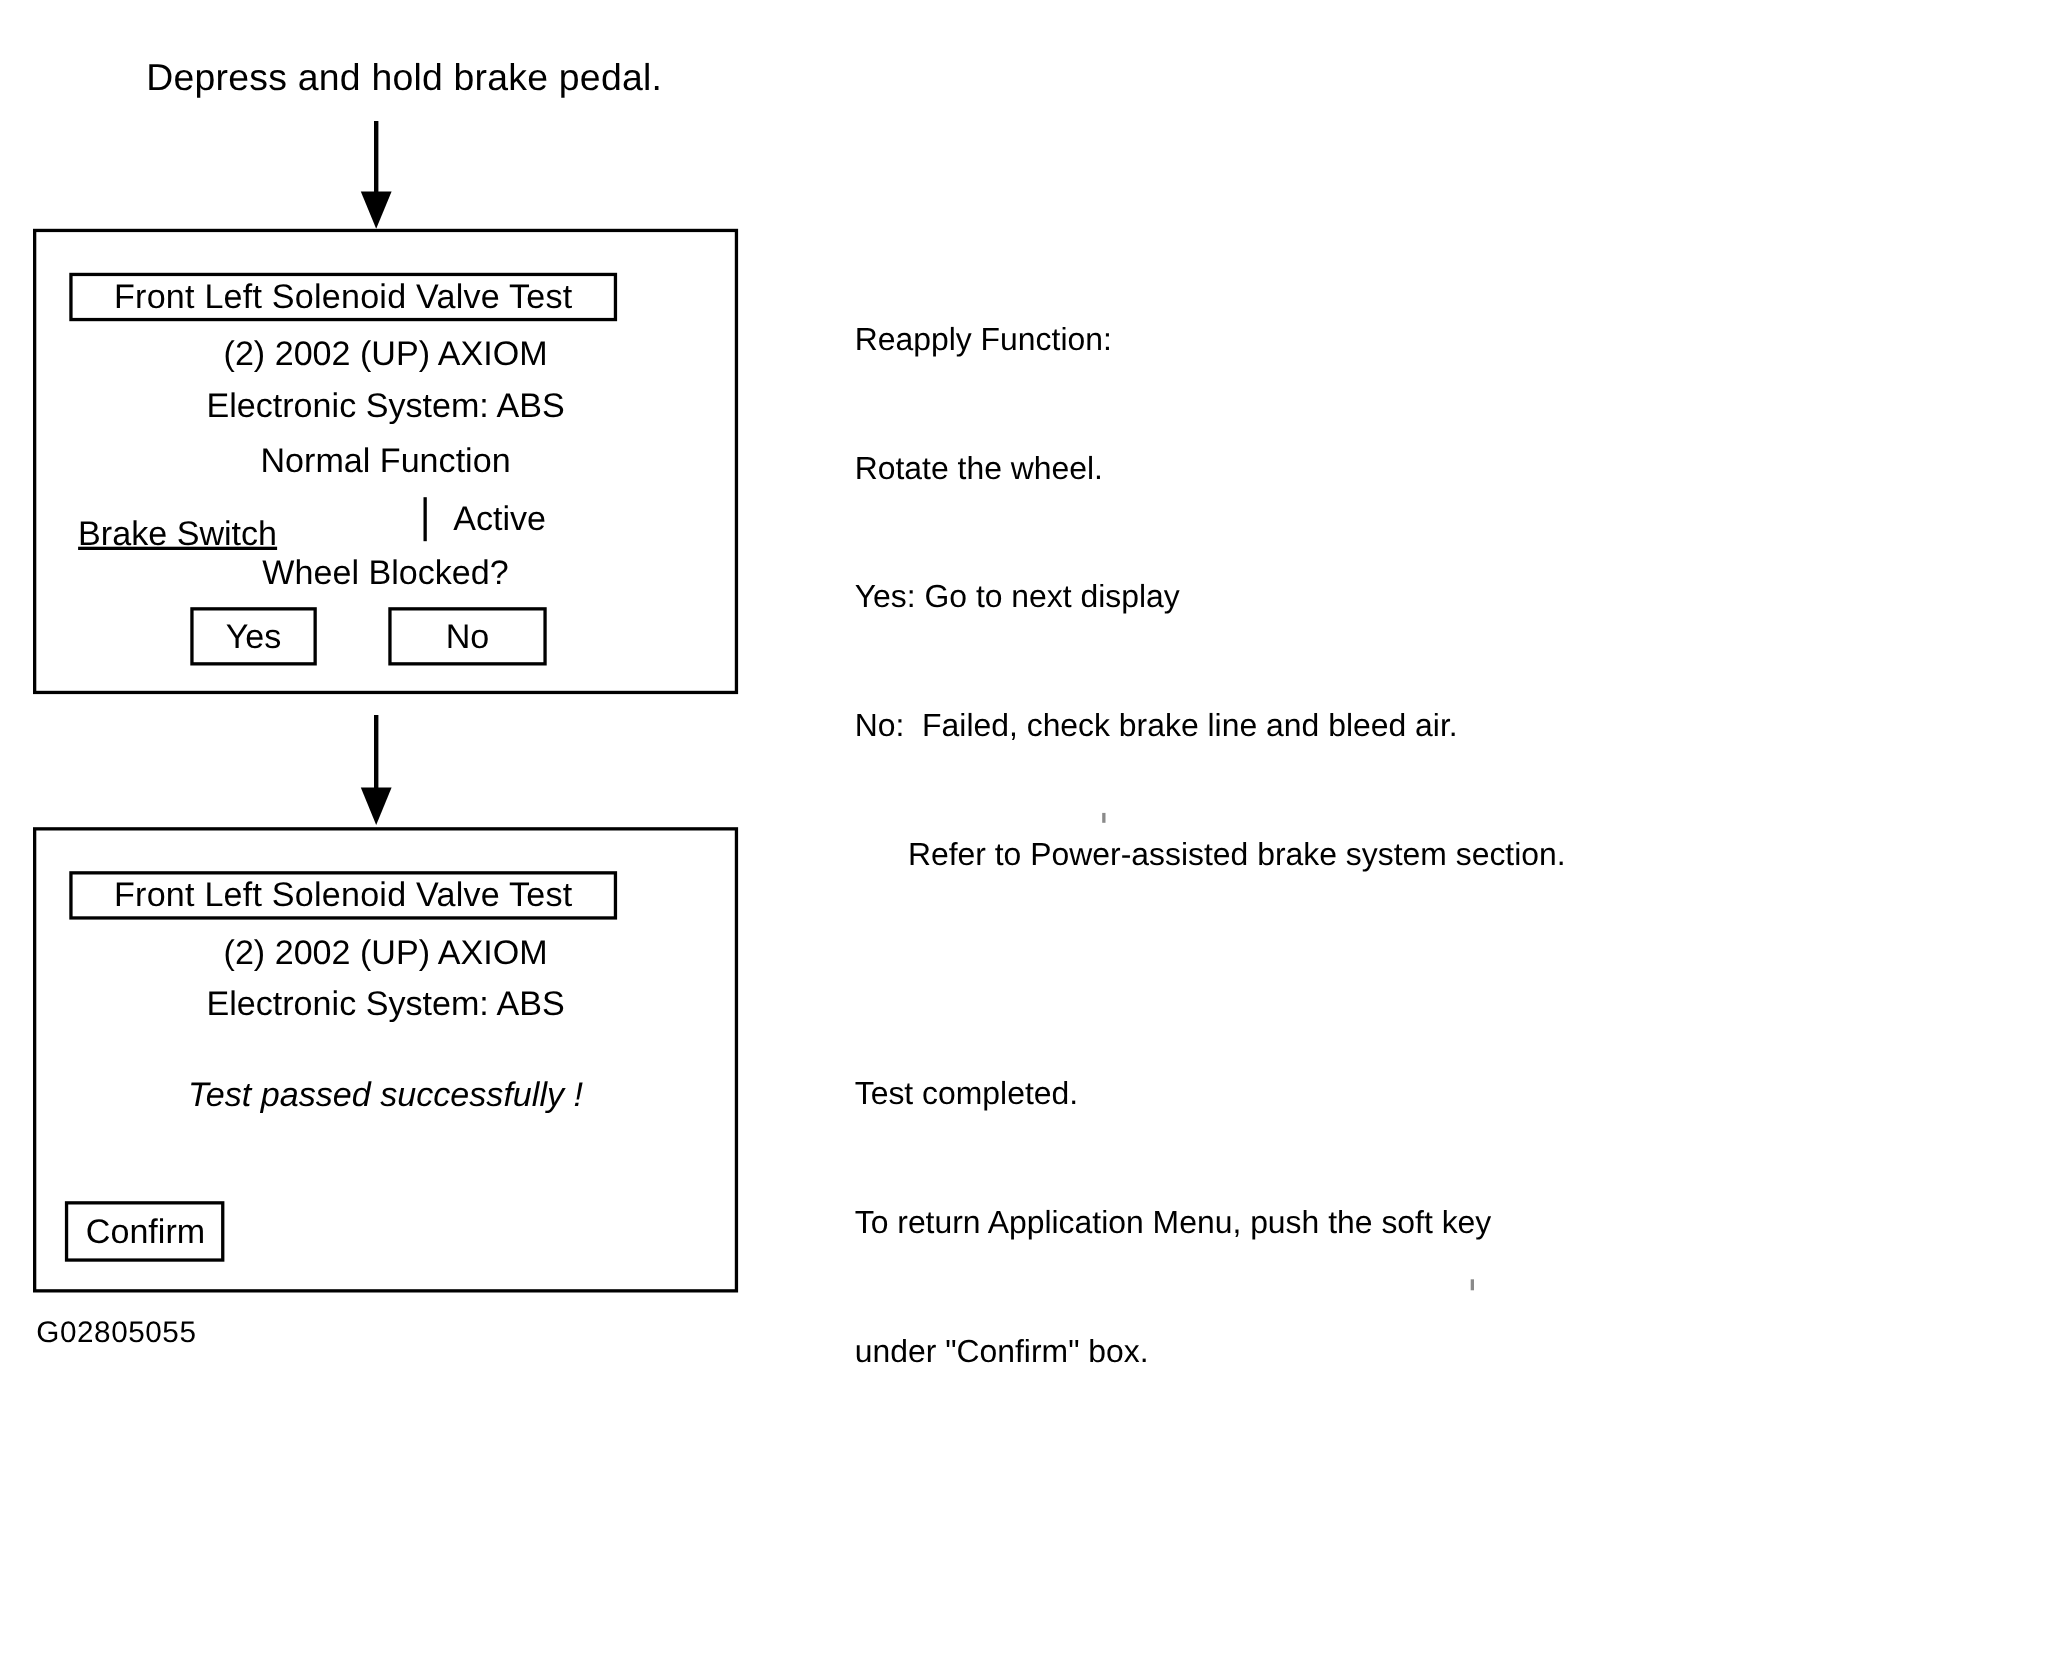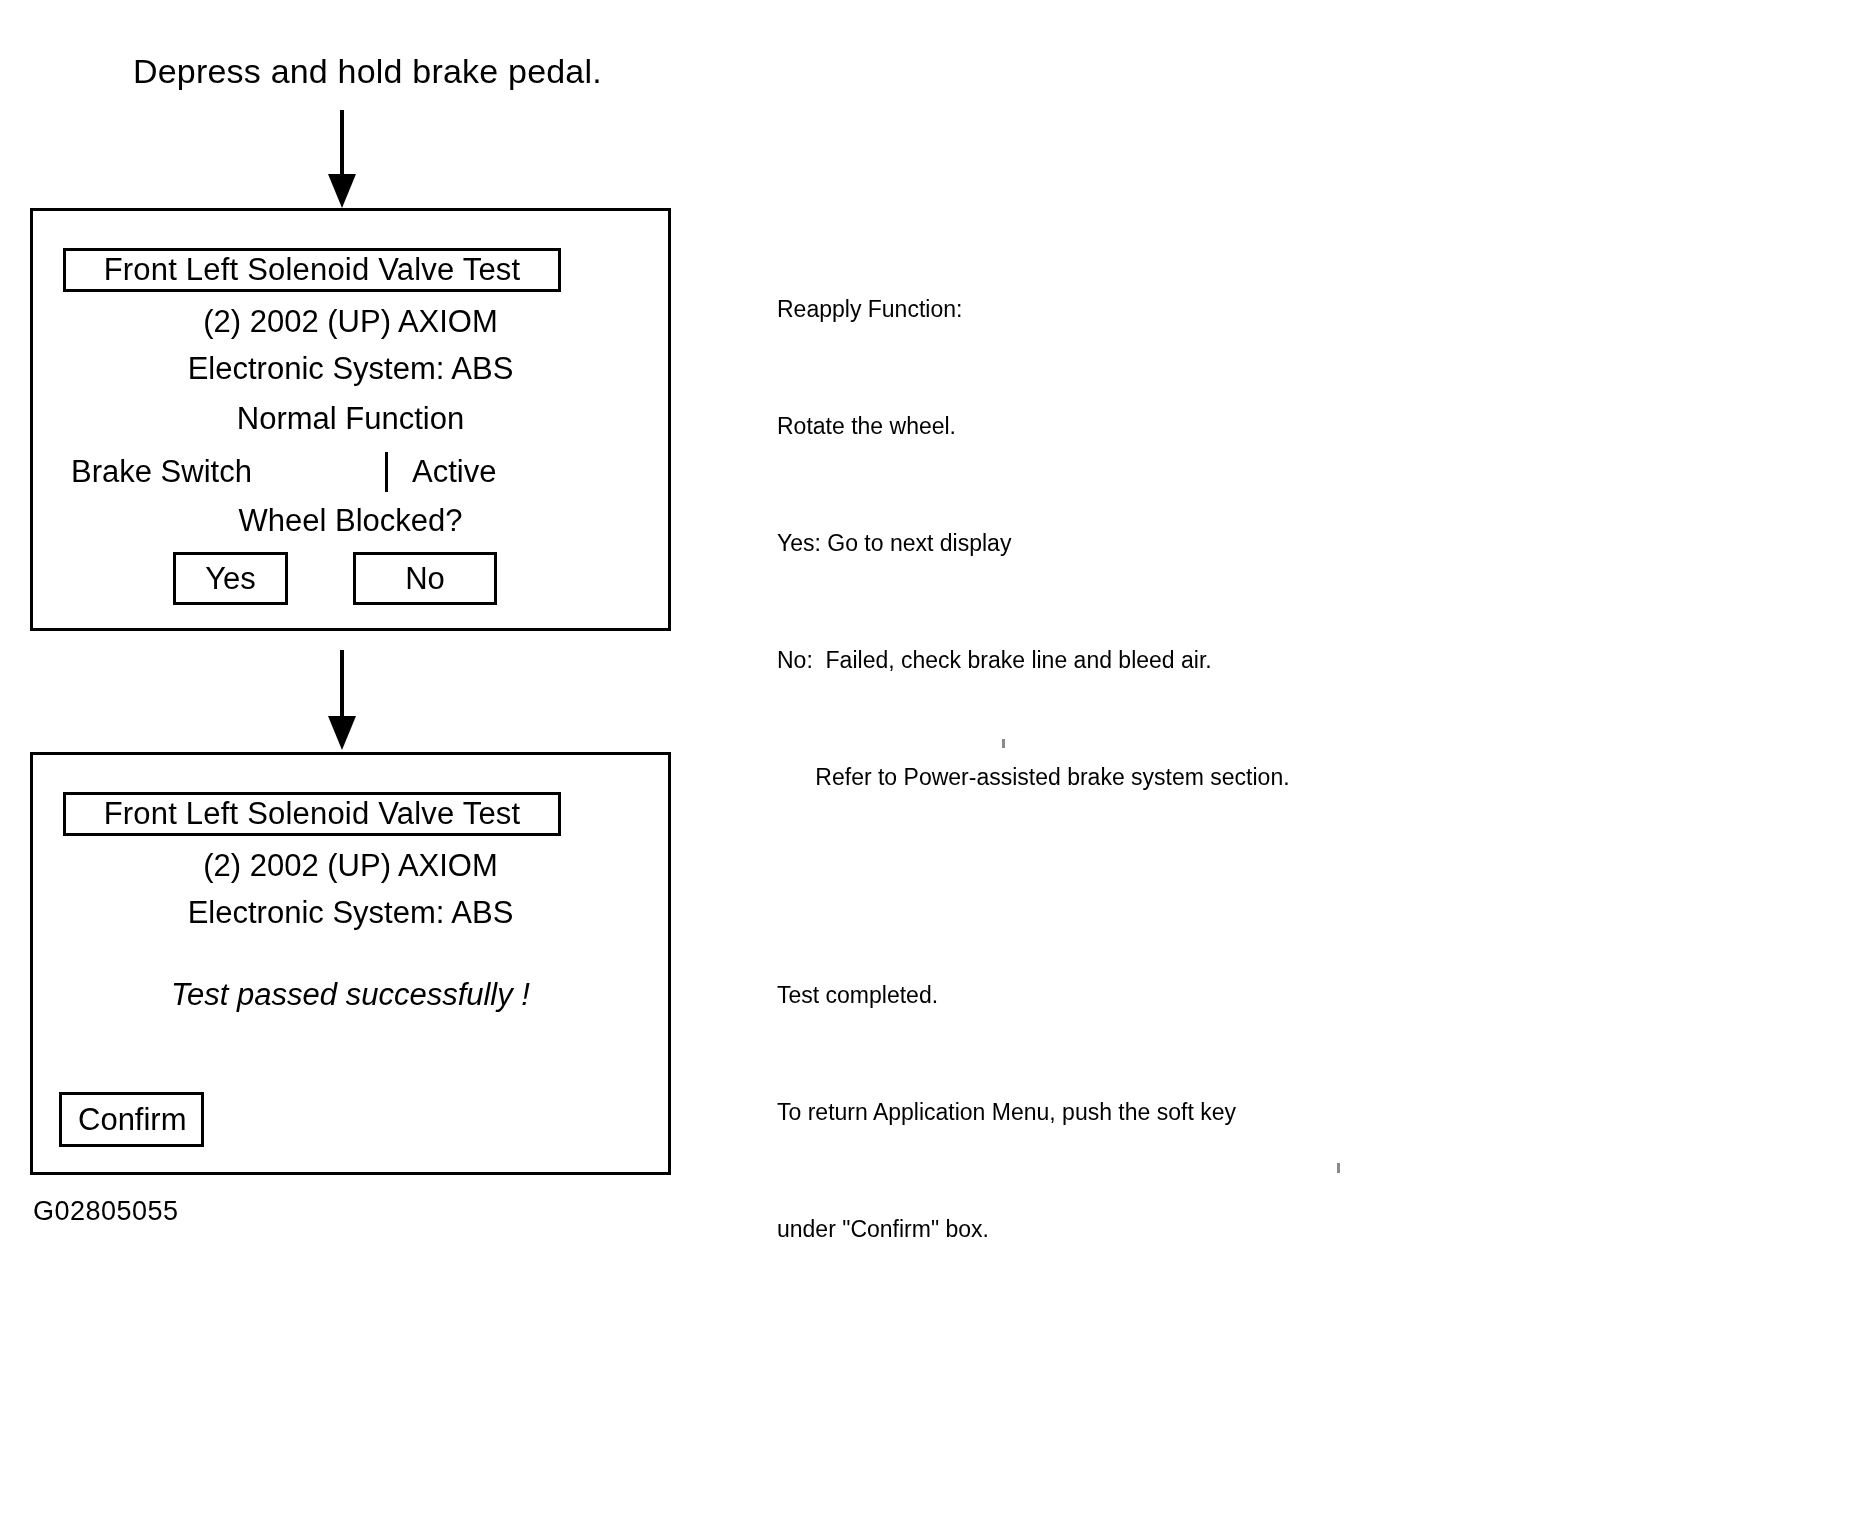--- a/index.html
+++ b/index.html
@@ -105,21 +105,22 @@
     left: 0;
     width: 100%;
     top: 243px;
     height: 38px;
     font-size: 31px;
     white-space: nowrap;
   }
   .kv-key {
     position: absolute;
     left: 38px;
-    top: 0;
+    top: 13px;
+    text-decoration: underline;
   }
   .kv-sep {
     position: absolute;
     left: 352px;
     top: -2px;
     width: 3px;
     height: 40px;
     background: #000;
   }
   .kv-val {
@@ -152,21 +153,21 @@
     top: 337px;
     width: 145px;
     height: 55px;
     justify-content: flex-start;
     padding-left: 16px;
   }
 
   
   .note {
     position: absolute;
-    font-size: 23px;
+    font-size: 29px;
     line-height: 39px;
     white-space: pre;
   }
   #note-1 { left: 777px; top: 212px; }
   #note-2 { left: 777px; top: 898px; }
   .note-line { display: block; white-space: pre; }
 
   
   .figure-id {
     left: 33px;

